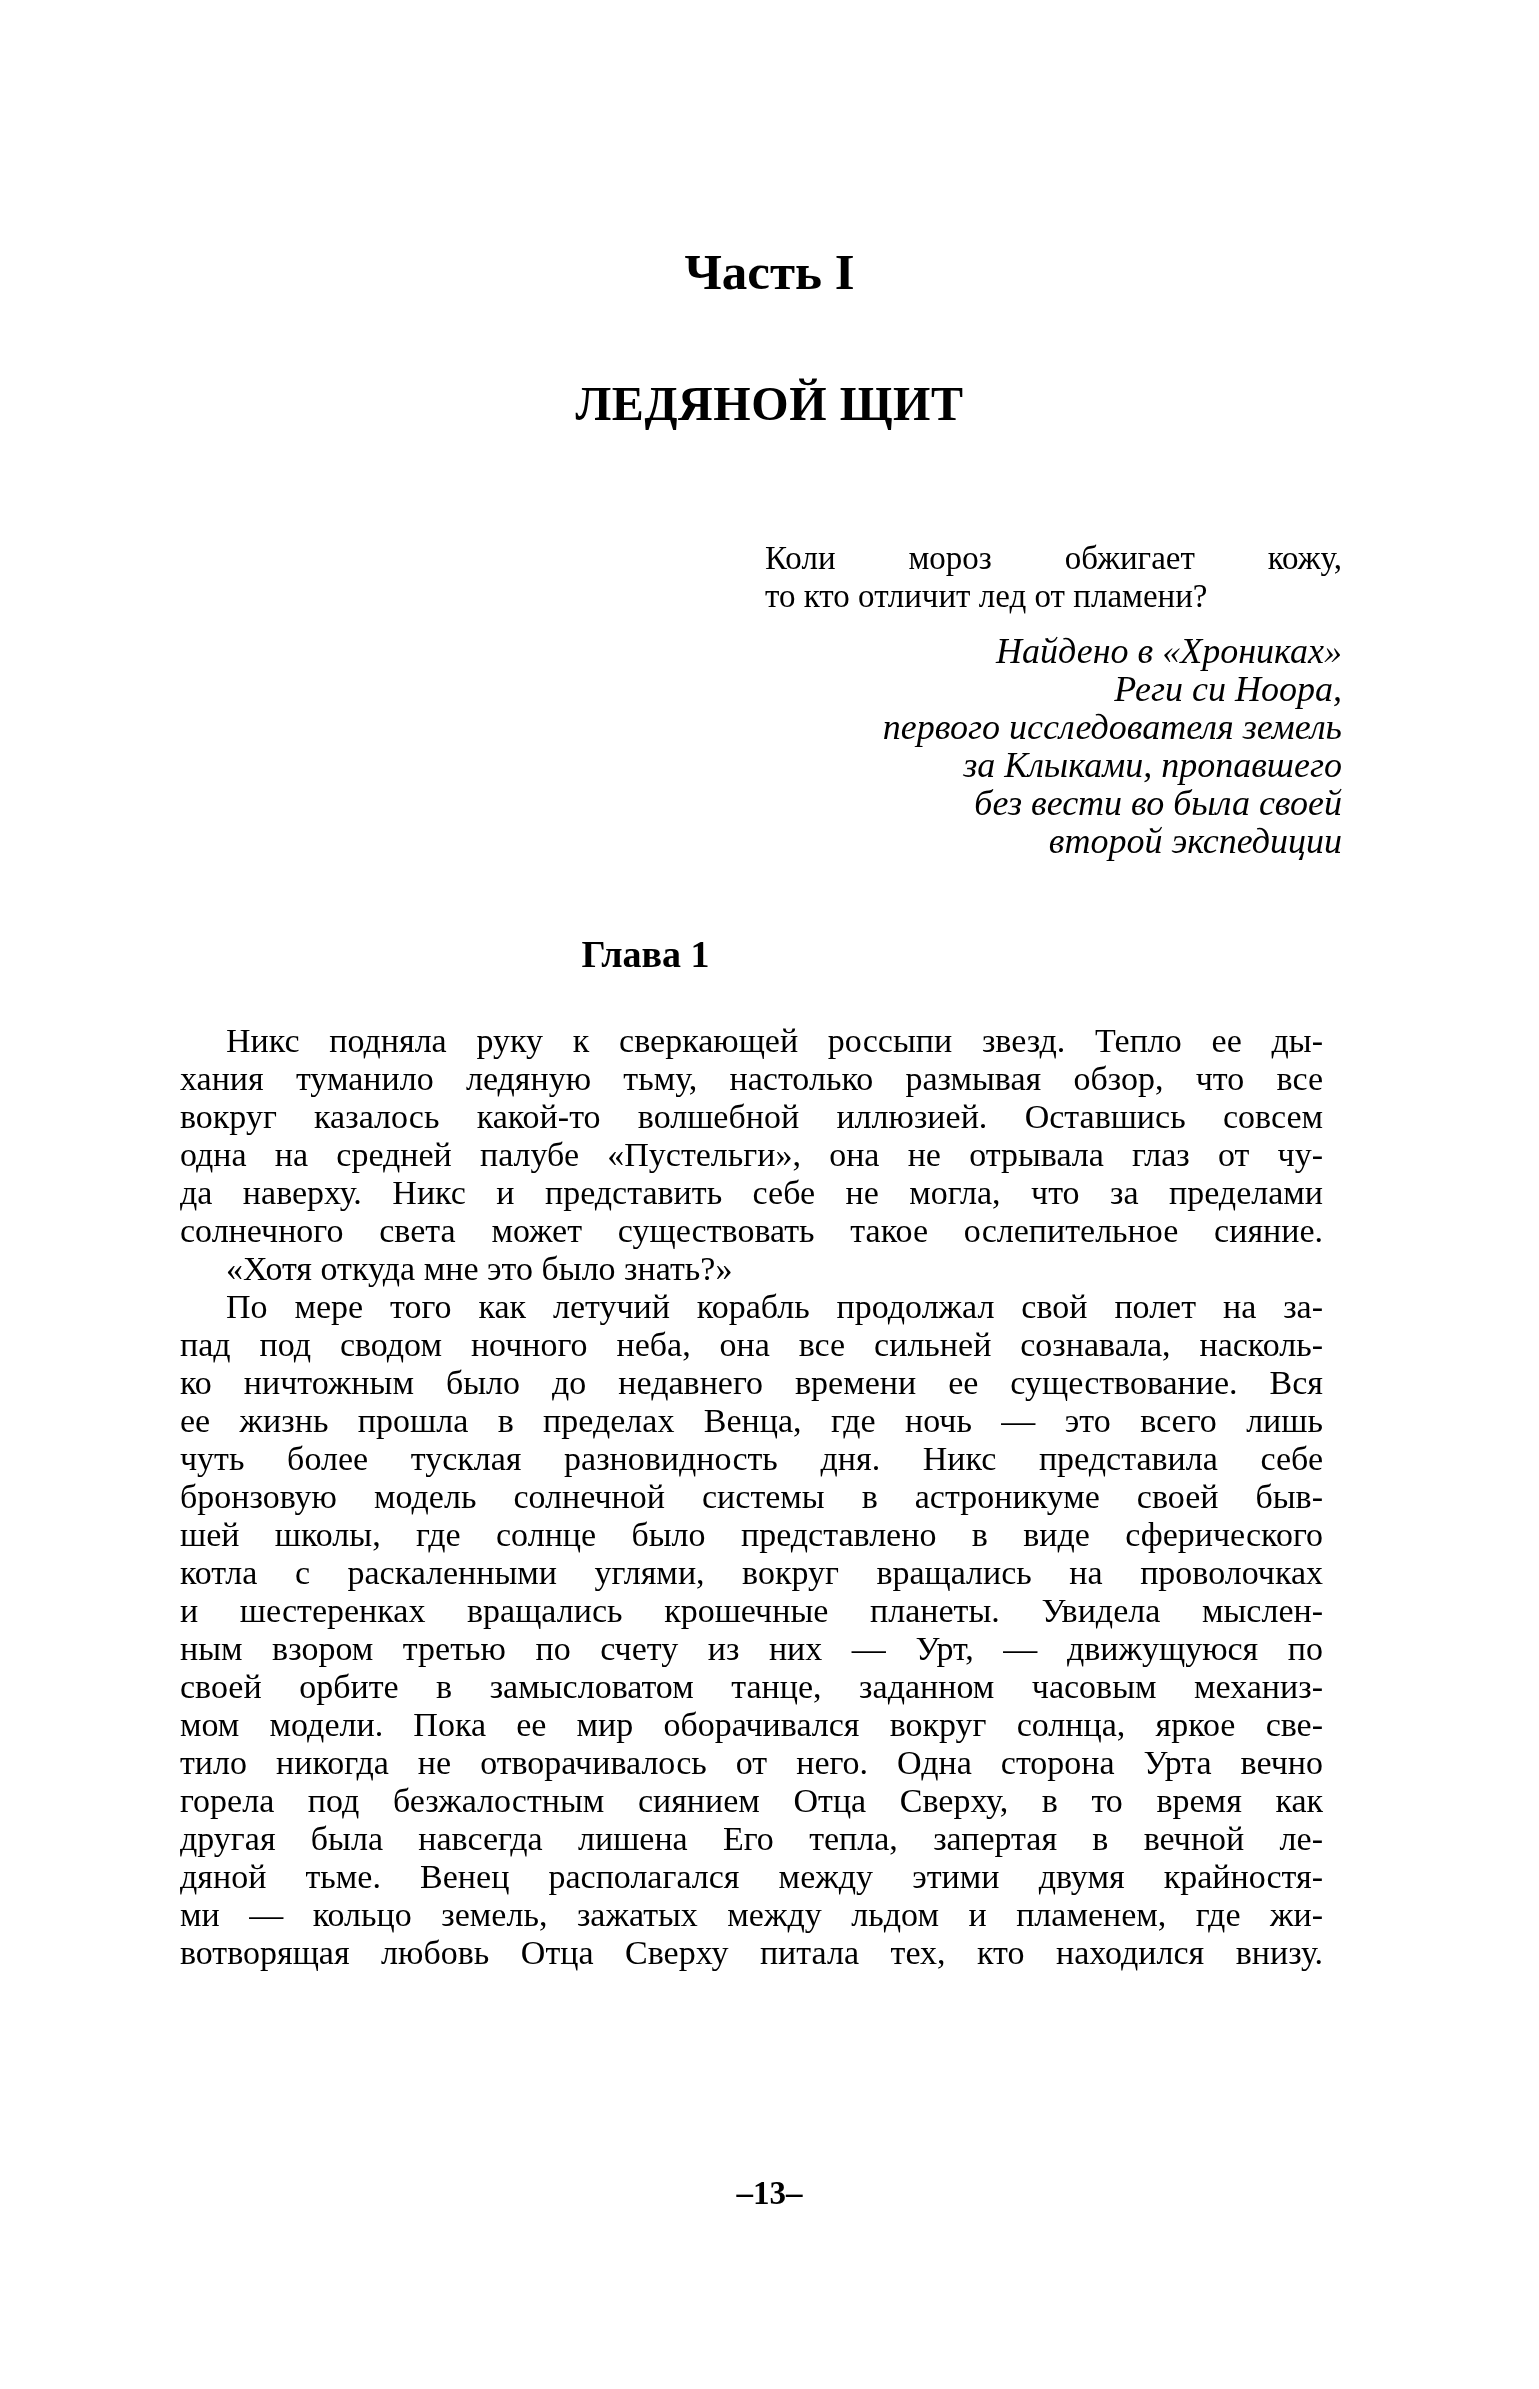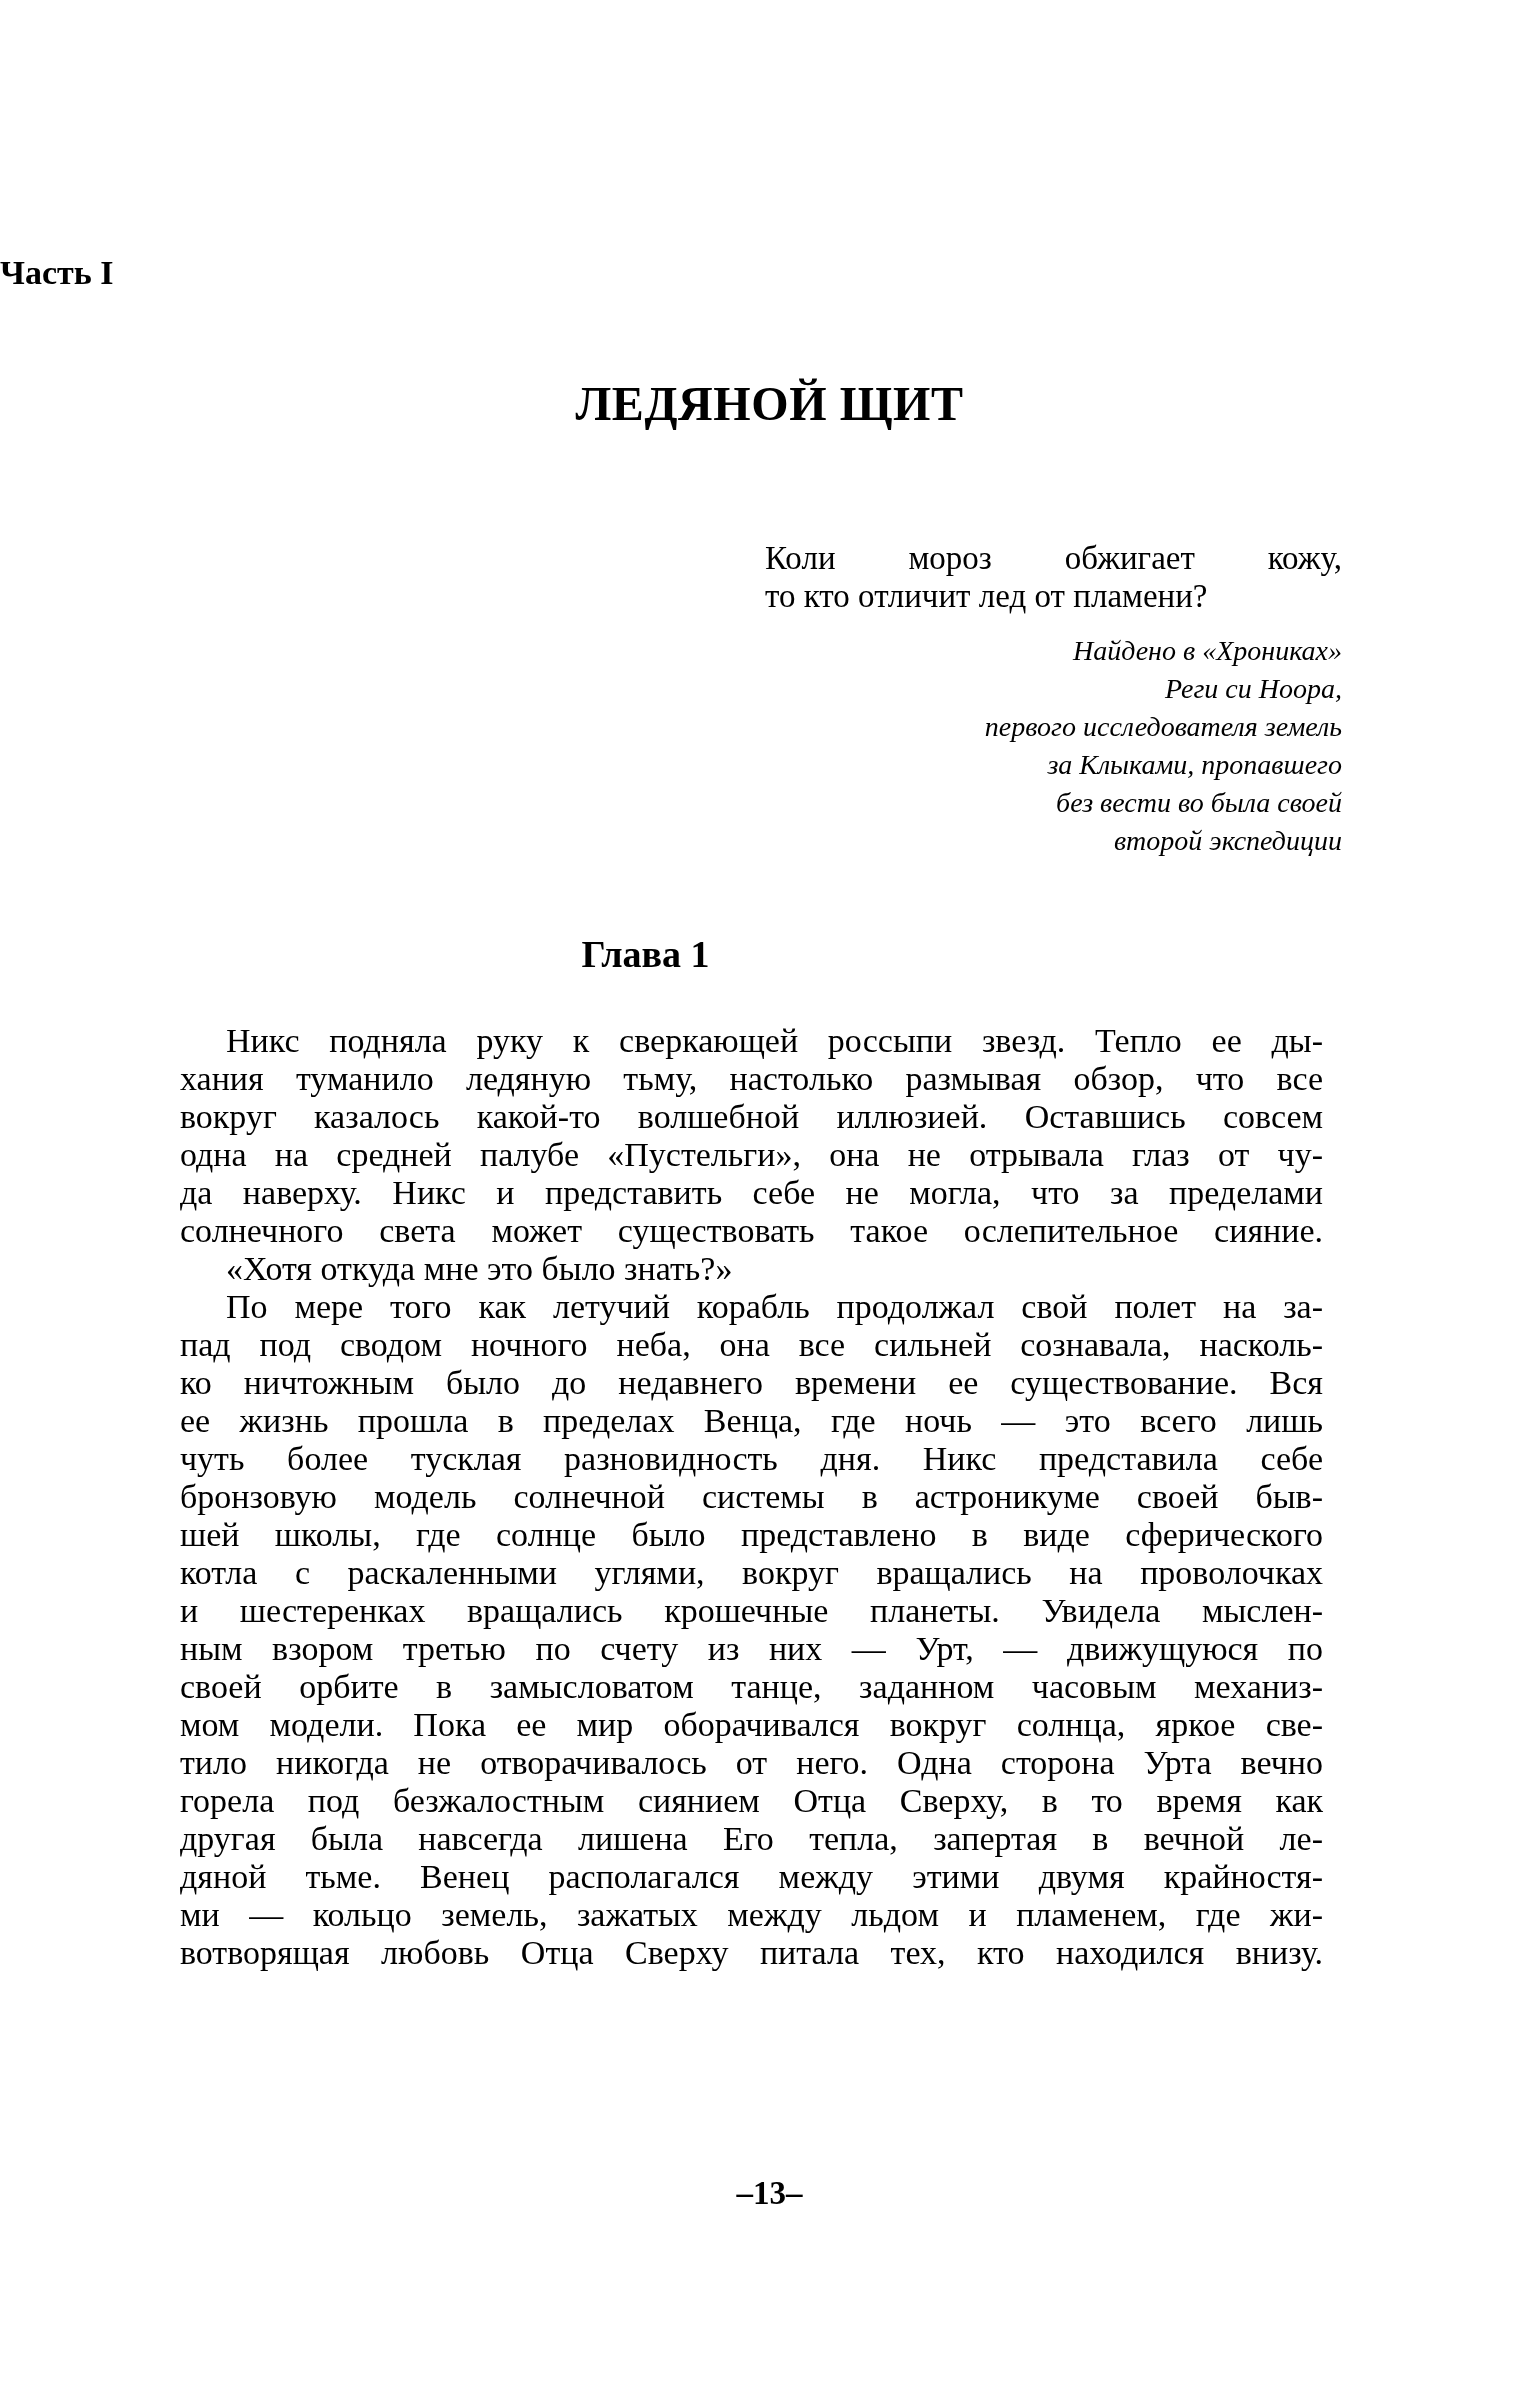--- a/index.html
+++ b/index.html
@@ -1,26 +1,26 @@
 <!DOCTYPE html>
 <html style="font-size:10px"><head>
   <meta charset="utf-8">
   <style>
     html, body { margin: 0; padding: 0; background: #ffffff; }
     body { width: 1539px; height: 2389px; position: relative; overflow: hidden; color: #000000; font-family: "DejaVu Serif", "Liberation Serif", serif; }
     .page { position: absolute; left: 0; top: 0; width: 1539px; height: 2389px; }
 
-    .part-title { position: absolute; left: 0; width: 1539px; top: 241px; text-align: left; font-family: "Liberation Serif", serif; font-weight: bold; font-size: 34px; line-height: 63px; }
+    .part-title { position: absolute; left: 0; width: 1539px; top: 241px; text-align: center; font-family: "Liberation Serif", serif; font-weight: bold; font-size: 51px; line-height: 63px; }
     .part-subtitle { position: absolute; left: 0; width: 1539px; top: 372px; text-align: center; font-family: "Liberation Serif", serif; font-weight: bold; font-size: 48px; line-height: 63px; letter-spacing: 0.6px; }
 
     .epigraph { position: absolute; left: 765px; width: 577px; top: 539px; }
     .epigraph-line { font-family: "Liberation Serif", serif; font-size: 33px; line-height: 38px; text-align: justify; text-align-last: justify; white-space: nowrap; }
     .epigraph-line.last { text-align: left; text-align-last: left; }
     .attribution { margin-top: 16.5px; }
-    .attr-line { font-family: "Liberation Serif", serif; font-style: italic; font-size: 28px; line-height: 38px; text-align: right; white-space: nowrap; }
+    .attr-line { font-family: "Liberation Serif", serif; font-style: italic; font-size: 36px; line-height: 38px; text-align: right; white-space: nowrap; }
 
     .chapter-title { position: absolute; left: 0; width: 1291px; top: 929px; text-align: center; font-family: "Liberation Serif", serif; font-weight: bold; font-size: 38px; line-height: 51px; }
 
     .body-text { position: absolute; left: 180px; width: 1143px; top: 1022px; }
     .text-line { font-family: "Liberation Serif", serif; font-size: 34px; line-height: 38px; height: 38px; text-align: justify; text-align-last: justify; white-space: nowrap; overflow: visible; }
     .text-line.indent { padding-left: 0; text-indent: 46px; }
     .text-line.short { text-align-last: left; }
 
     .page-number { position: absolute; left: 0; width: 1539px; top: 2171px; text-align: center; font-family: "Liberation Serif", serif; font-weight: bold; font-size: 33px; line-height: 44px; }
   </style>

